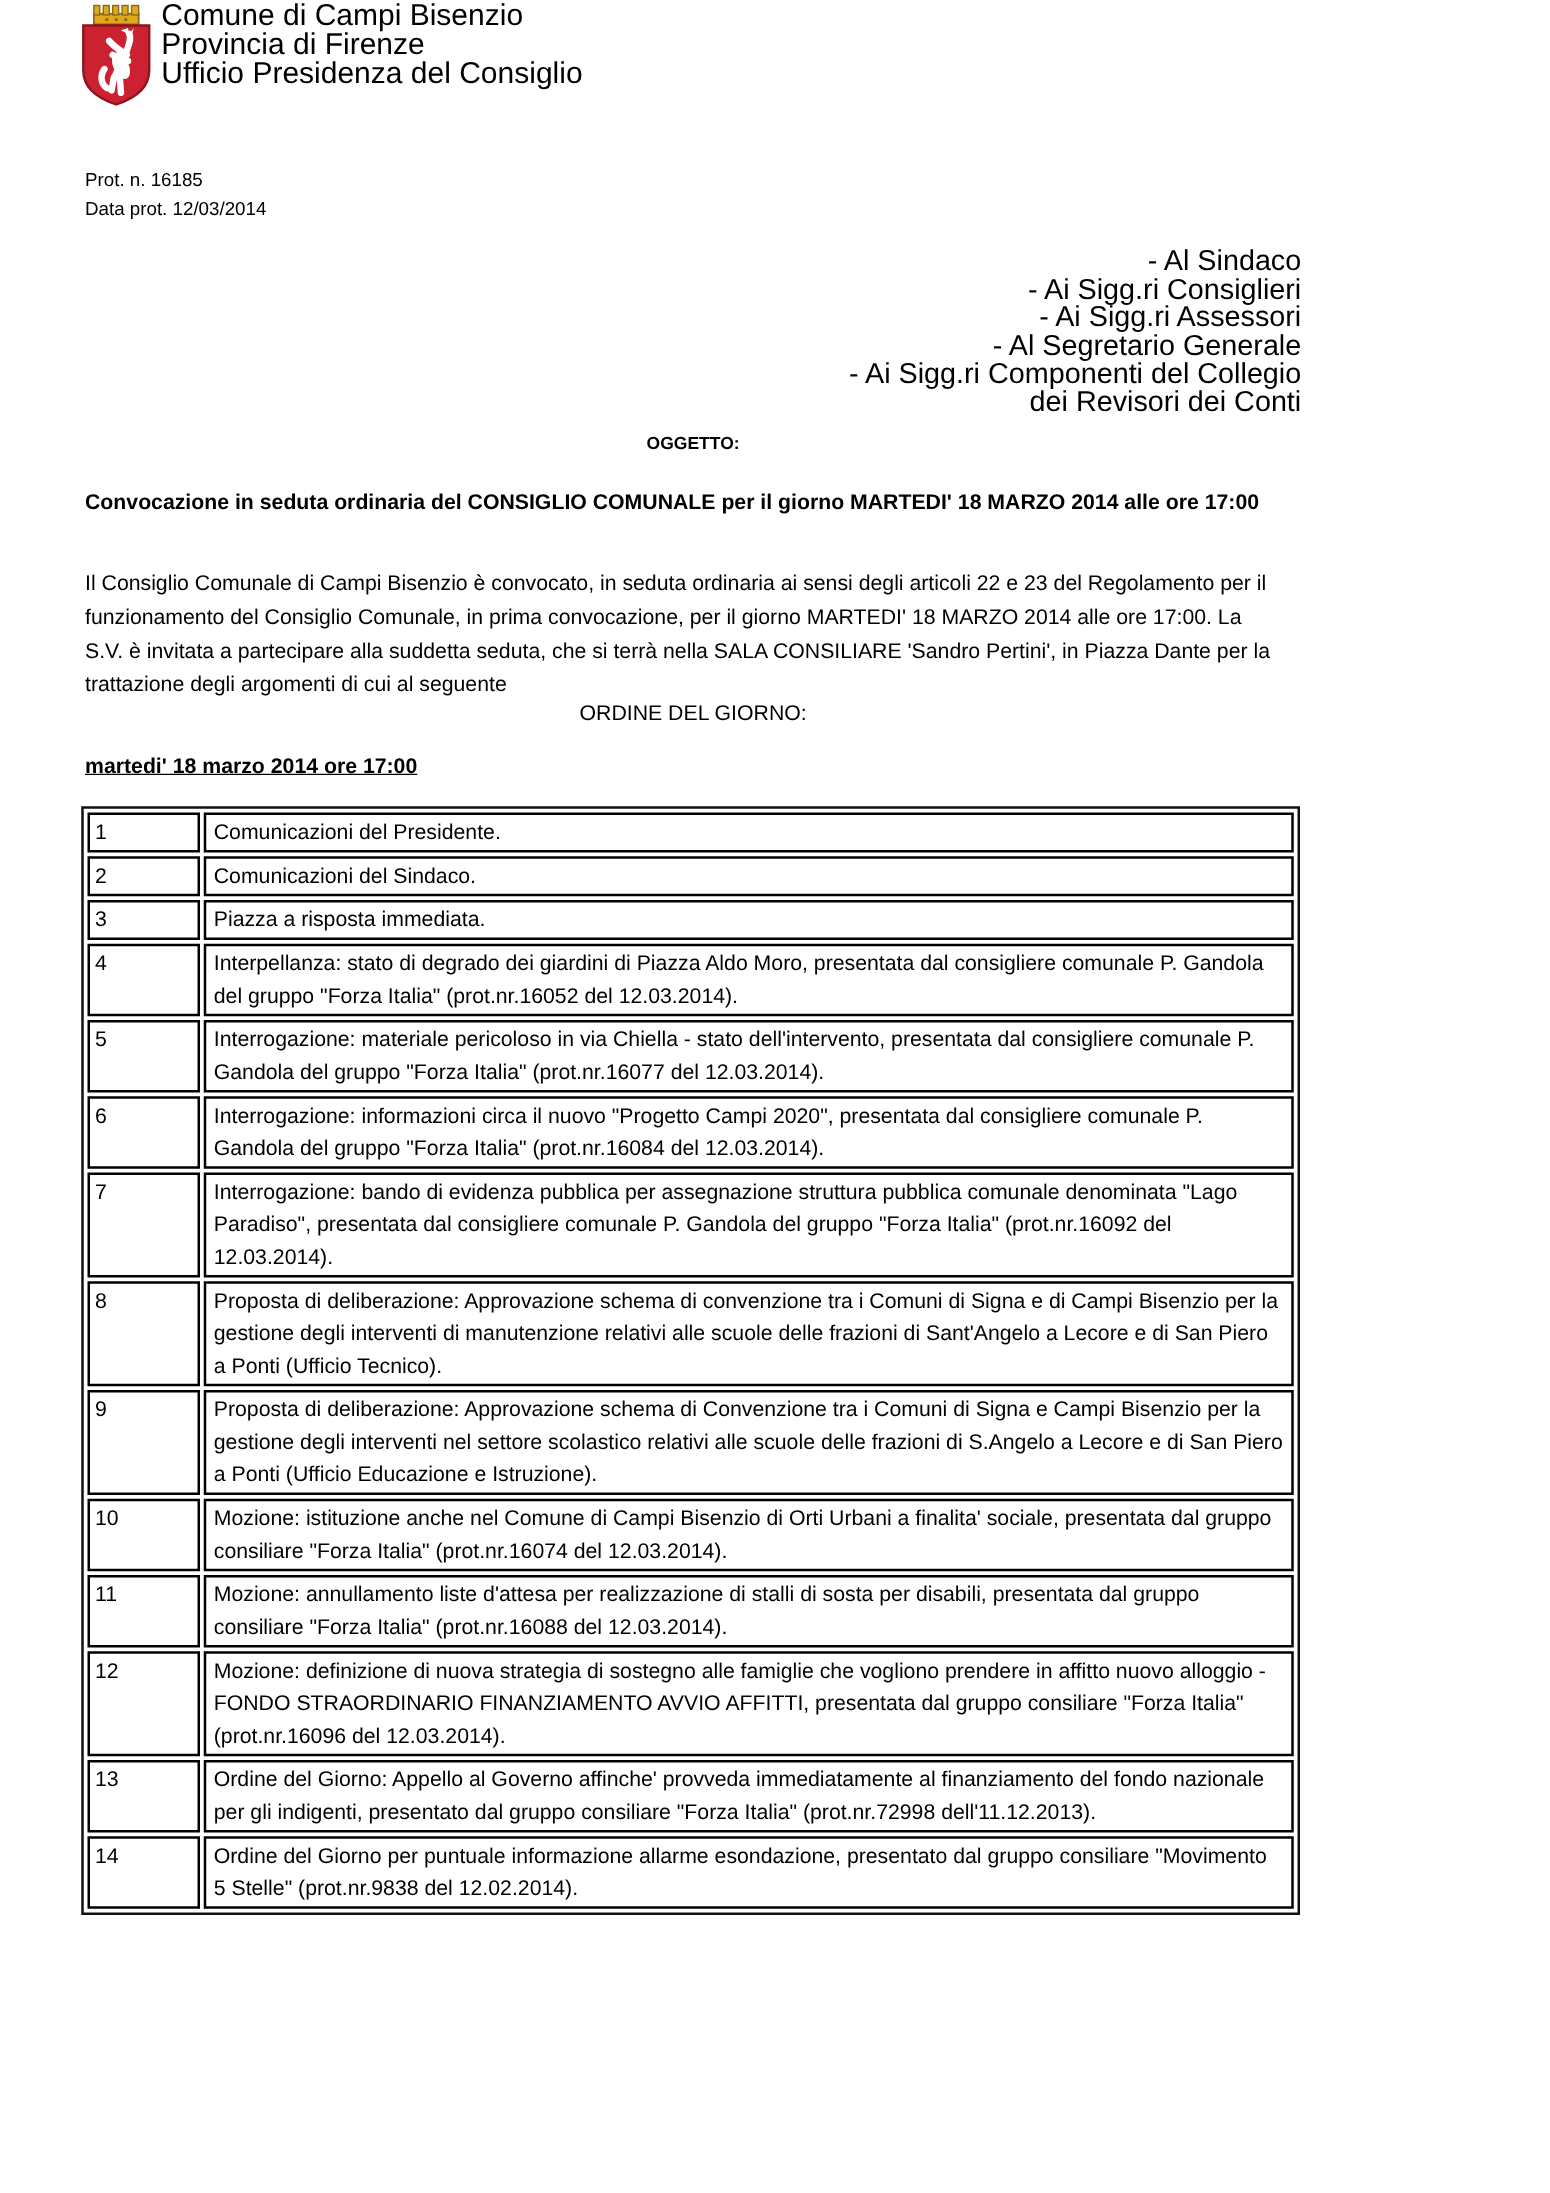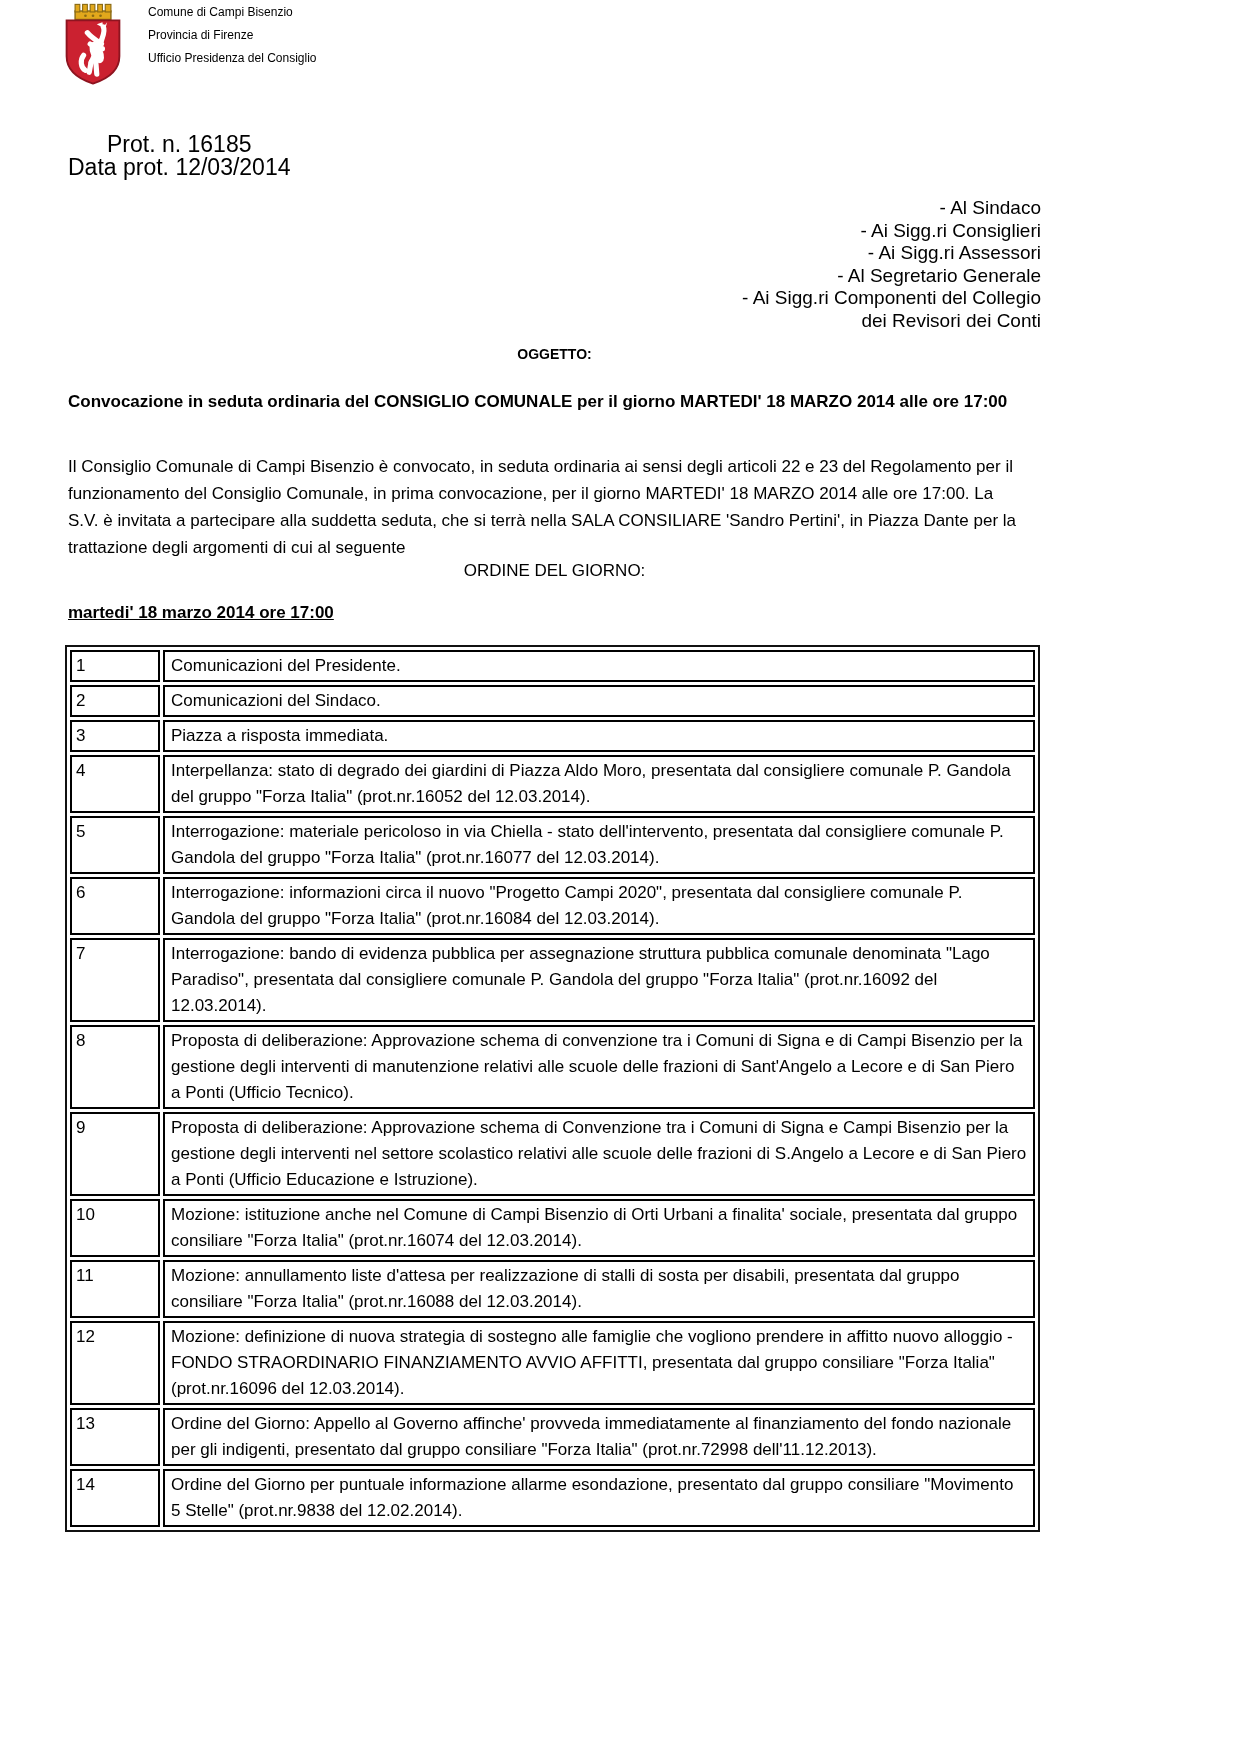--- a/index.html
+++ b/index.html
@@ -4,25 +4,25 @@
 <style>
   * { margin:0; padding:0; box-sizing:border-box; }
   html,body { background:#ffffff; }
   body { font-family:"Liberation Sans","DejaVu Sans",sans-serif; color:#000; }
   .page {
     position:relative; width:1240px; height:1754px; background:#fff; overflow:hidden;
   }
   
   .logo { position:absolute; left:60px; top:2px; width:66px; height:84px; }
   
-  .org-lines { position:absolute; left:129px; top:1px; font-size:12px; line-height:23px;margin-left:19px; }
+  .org-lines { position:absolute; left:129px; top:1px; font-size:24px; line-height:23px; }
   
-  .prot-block { position:absolute; left:68px; top:133px; font-size:23px; line-height:23px;text-align:center; }
+  .prot-block { position:absolute; left:68px; top:133px; font-size:15px; line-height:23px; }
   
-  .recipients { position:absolute; left:68px; top:197px; width:973px; text-align:right; font-size:19px; line-height:22.5px; }
+  .recipients { position:absolute; left:68px; top:197px; width:973px; text-align:right; font-size:23px; line-height:22.5px; }
   
   .oggetto { position:absolute; left:68px; top:346px; width:973px; text-align:center; font-size:14px; font-weight:bold; }
   .subject-title { position:absolute; left:68px; top:388px; width:952px; font-size:17px; font-weight:bold; line-height:27px; }
   .body-par { position:absolute; left:68px; top:453px; width:952px; font-size:17px; line-height:27px; }
   .odg-heading { position:absolute; left:68px; top:561px; width:973px; text-align:center; font-size:17px; font-weight:normal; }
   .session-line { position:absolute; left:68px; top:603px; width:973px; text-align:left; font-size:17px; font-weight:bold; }
   .session-line span { text-decoration:underline; }
   
   table.agenda {
     position:absolute; left:65px; top:645px; width:975px;

